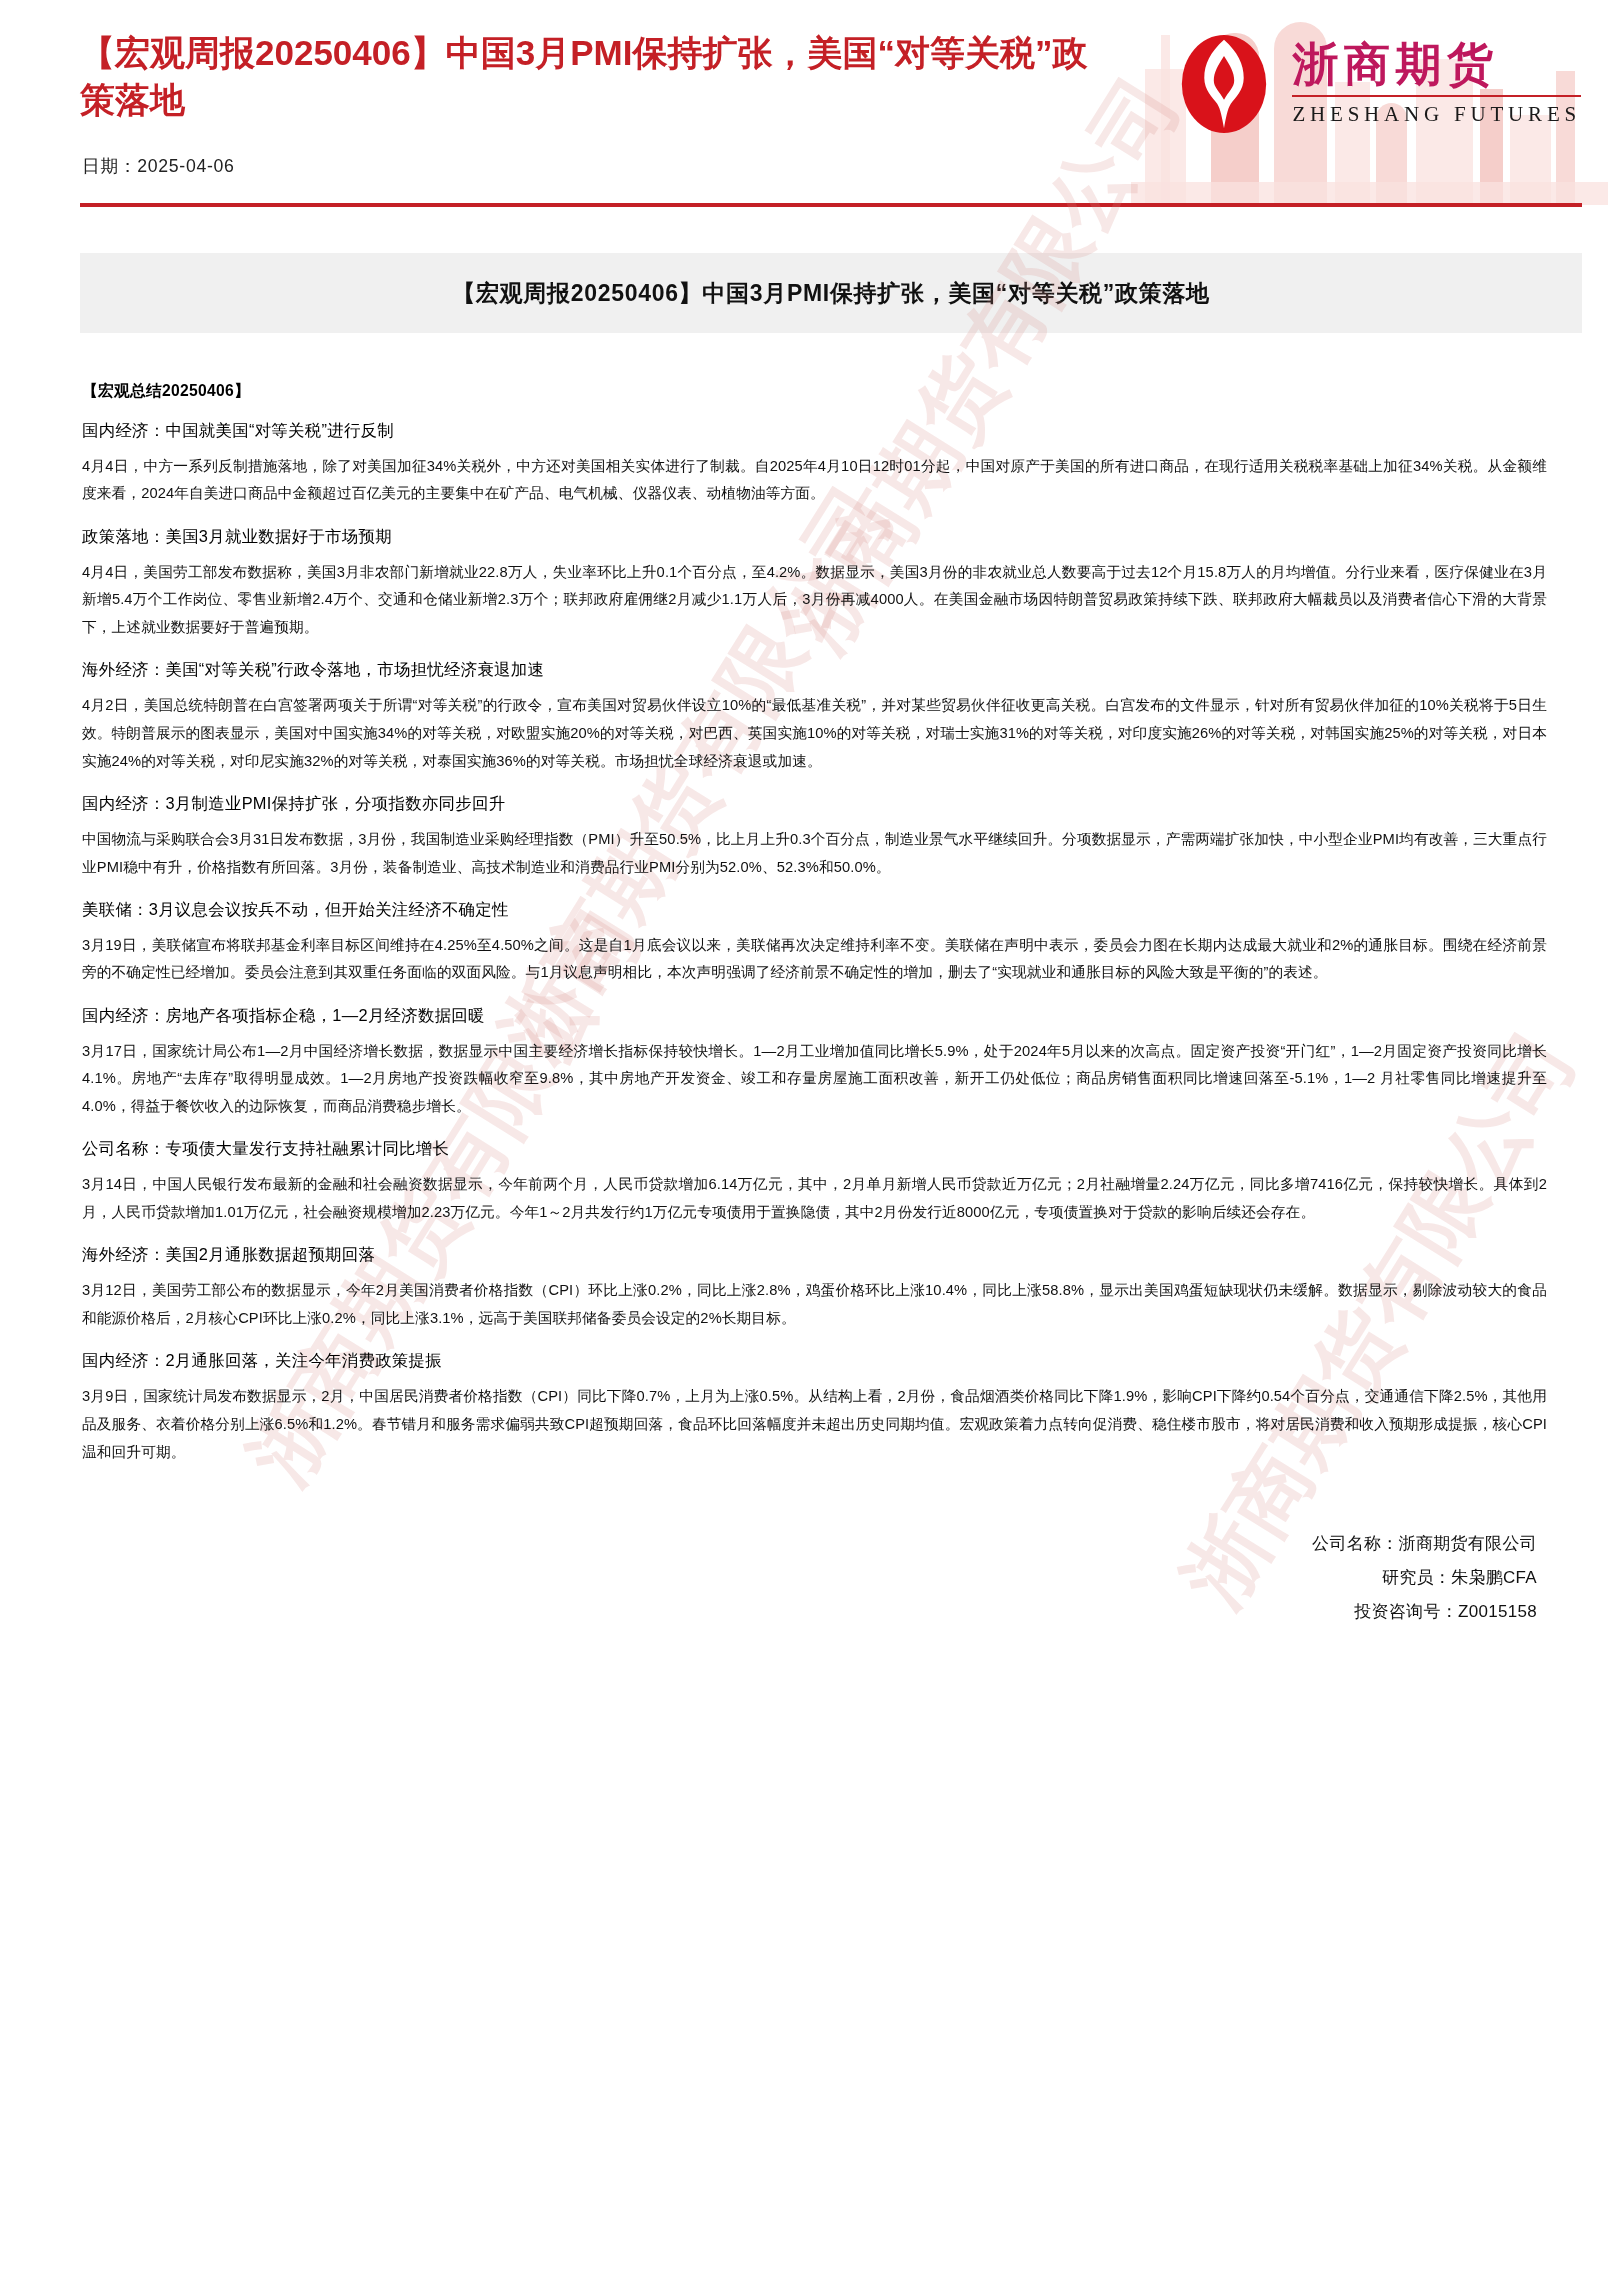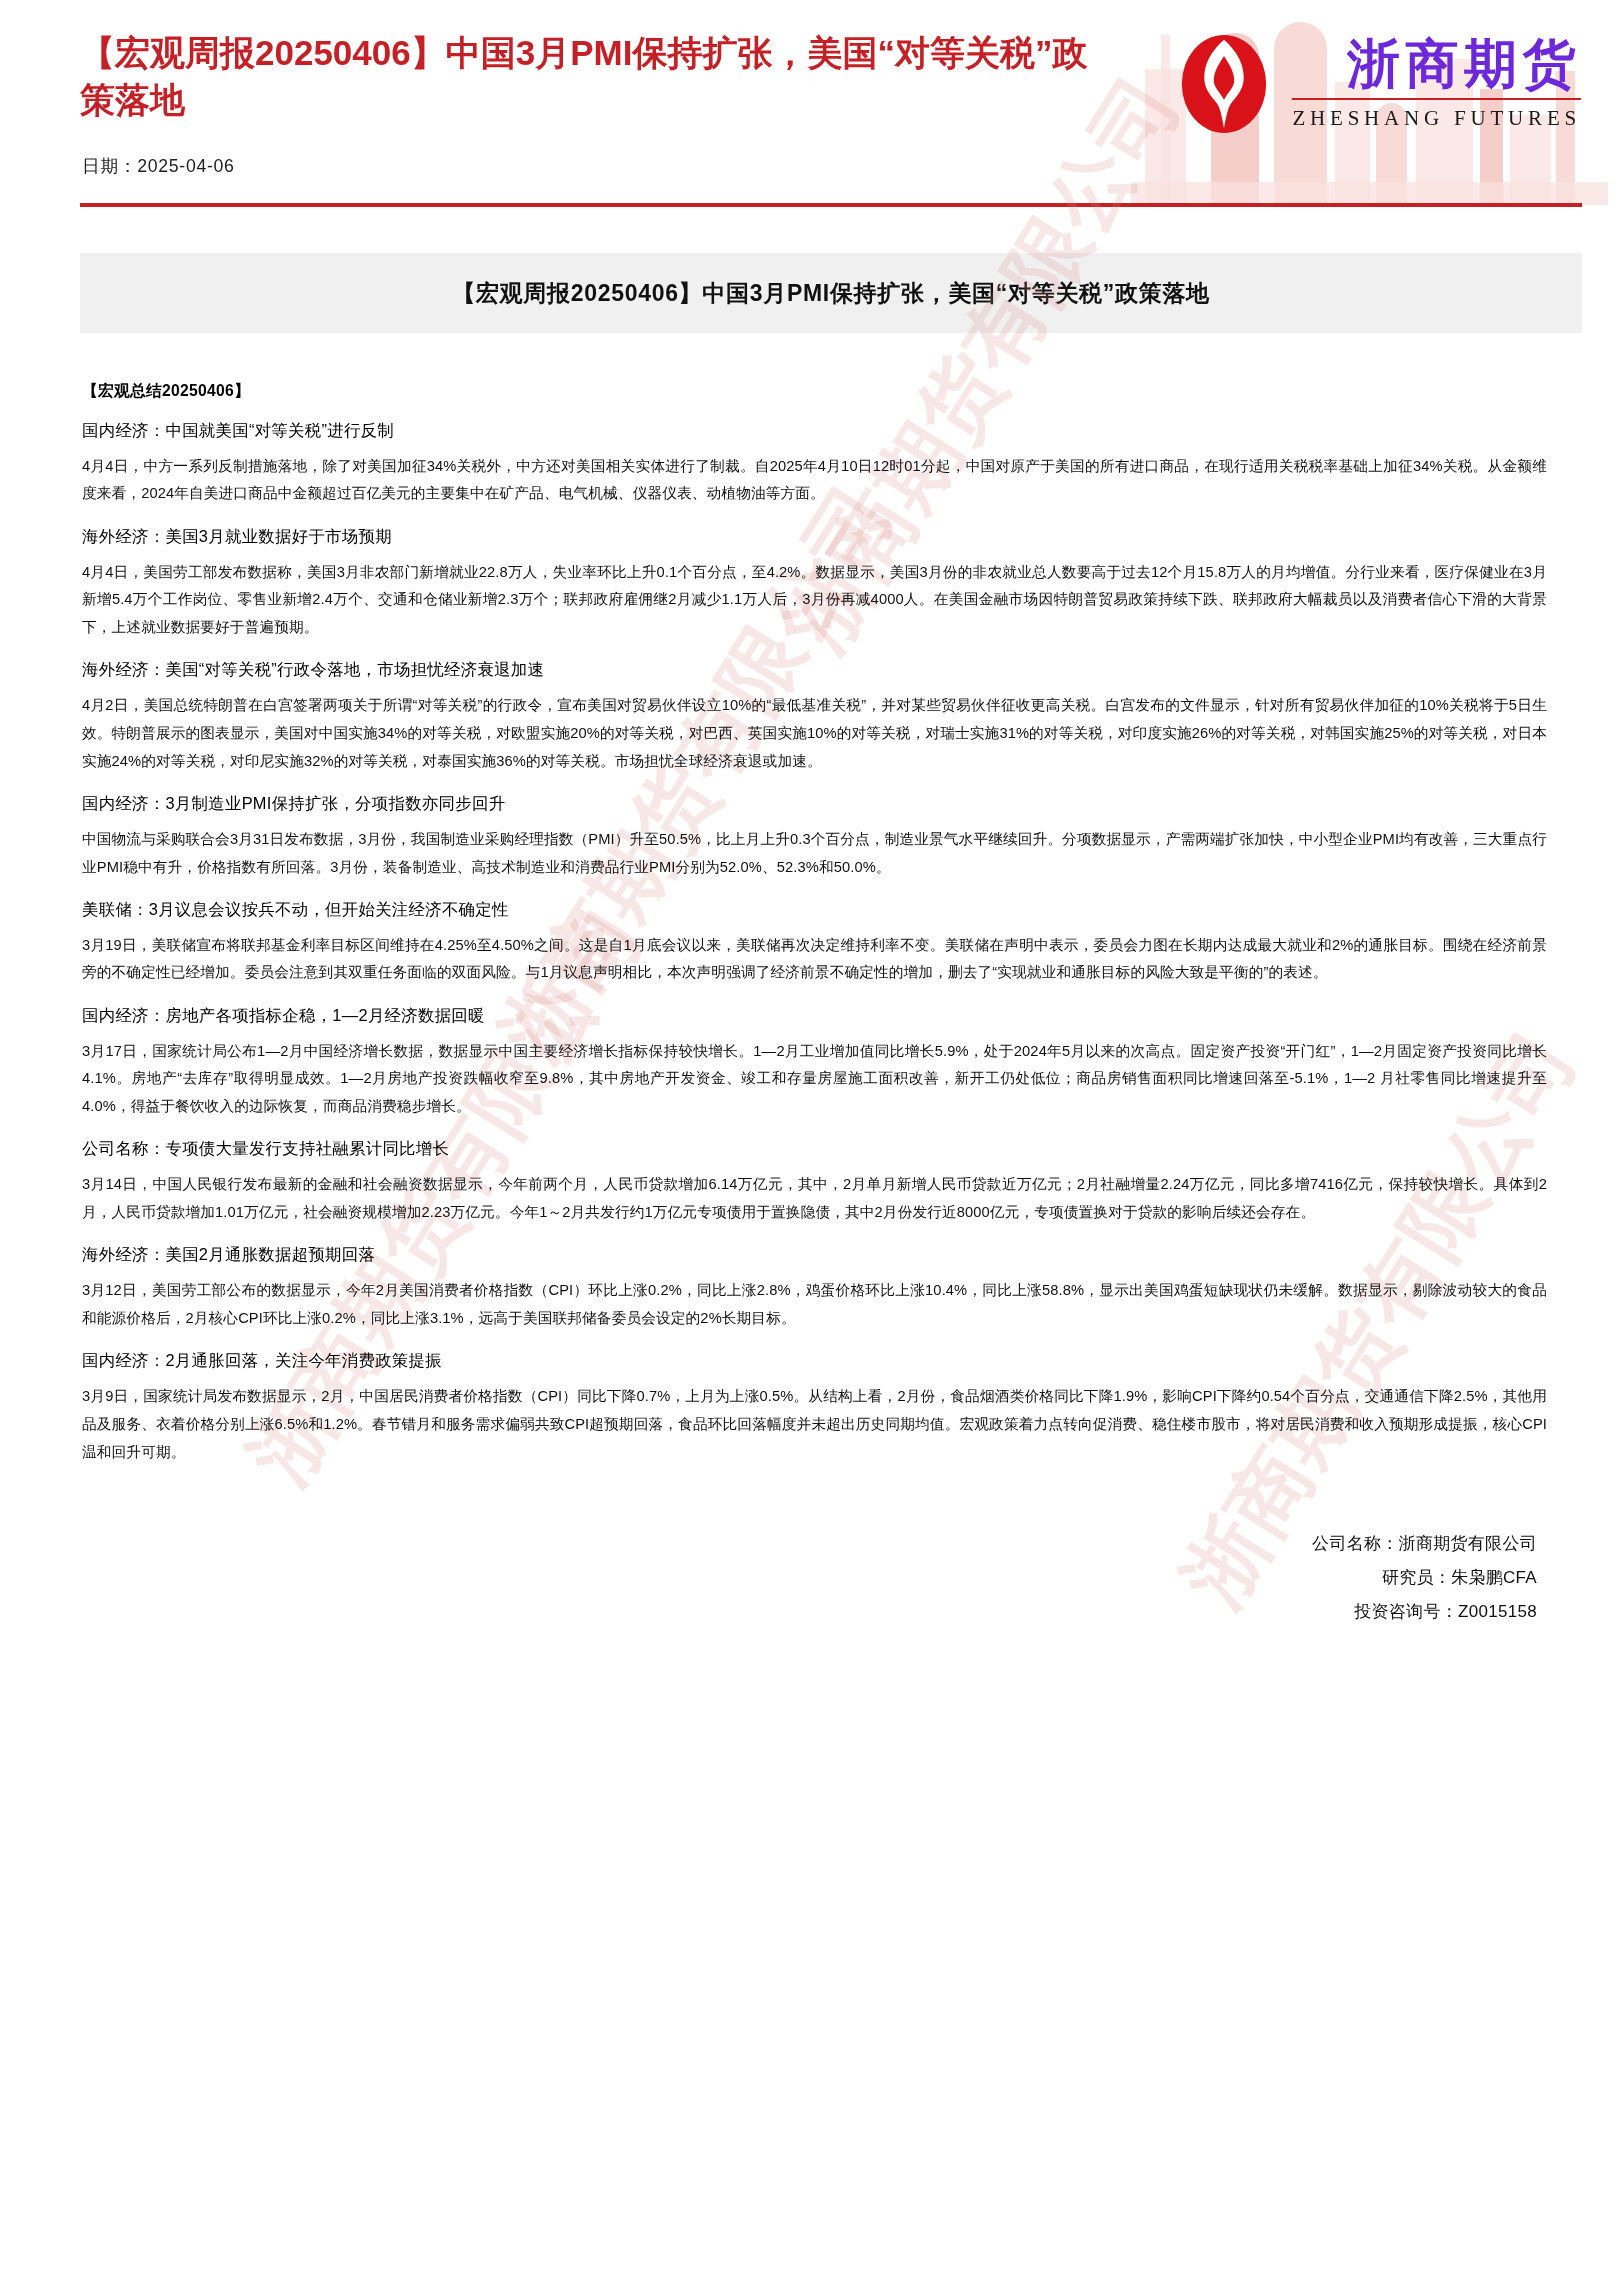--- a/index.html
+++ b/index.html
@@ -77,27 +77,26 @@
     height: 102px;
     position: relative;
     flex: 0 0 auto;
   }
   .logo-text-block {
     display: flex;
     flex-direction: column;
     align-items: stretch;
   }
   .logo-cn {
-    font-size: 53px;
-    font-weight: bold;
-    color: #6d28d9;
+    font-size: 46px;
+    font-weight: bold;
+    color: #be185d;
     letter-spacing: 5.5px;
     line-height: 1;
     font-family: "DejaVu Sans", sans-serif;
-    text-align: right;
   }
   .logo-rule {
     height: 2px;
     background: #c42026;
     margin: 8.2px 0 5.5px 0;
   }
   .logo-en {
     font-size: 21px;
     letter-spacing: 4.8px;
     color: #1a1a1a;
@@ -251,21 +250,21 @@
 
   <div class="content">
     <div class="summary-tag">【宏观总结20250406】</div>
 
     <div>
       <div class="sec-head">国内经济：中国就美国“对等关税”进行反制</div>
       <p class="para">4月4日，中方一系列反制措施落地，除了对美国加征34%关税外，中方还对美国相关实体进行了制裁。自2025年4月10日12时01分起，中国对原产于美国的所有进口商品，在现行适用关税税率基础上加征34%关税。从金额维度来看，2024年自美进口商品中金额超过百亿美元的主要集中在矿产品、电气机械、仪器仪表、动植物油等方面。</p>
     </div>
 
     <div>
-      <div class="sec-head">海外经济：美国3月就业数据好于市场预期</div>
+      <div class="sec-head">政策落地：美国3月就业数据好于市场预期</div>
       <p class="para">4月4日，美国劳工部发布数据称，美国3月非农部门新增就业22.8万人，失业率环比上升0.1个百分点，至4.2%。数据显示，美国3月份的非农就业总人数要高于过去12个月15.8万人的月均增值。分行业来看，医疗保健业在3月新增5.4万个工作岗位、零售业新增2.4万个、交通和仓储业新增2.3万个；联邦政府雇佣继2月减少1.1万人后，3月份再减4000人。在美国金融市场因特朗普贸易政策持续下跌、联邦政府大幅裁员以及消费者信心下滑的大背景下，上述就业数据要好于普遍预期。</p>
     </div>
 
     <div>
       <div class="sec-head">海外经济：美国“对等关税”行政令落地，市场担忧经济衰退加速</div>
       <p class="para">4月2日，美国总统特朗普在白宫签署两项关于所谓“对等关税”的行政令，宣布美国对贸易伙伴设立10%的“最低基准关税”，并对某些贸易伙伴征收更高关税。白宫发布的文件显示，针对所有贸易伙伴加征的10%关税将于5日生效。特朗普展示的图表显示，美国对中国实施34%的对等关税，对欧盟实施20%的对等关税，对巴西、英国实施10%的对等关税，对瑞士实施31%的对等关税，对印度实施26%的对等关税，对韩国实施25%的对等关税，对日本实施24%的对等关税，对印尼实施32%的对等关税，对泰国实施36%的对等关税。市场担忧全球经济衰退或加速。</p>
     </div>
 
     <div>
       <div class="sec-head">国内经济：3月制造业PMI保持扩张，分项指数亦同步回升</div>

